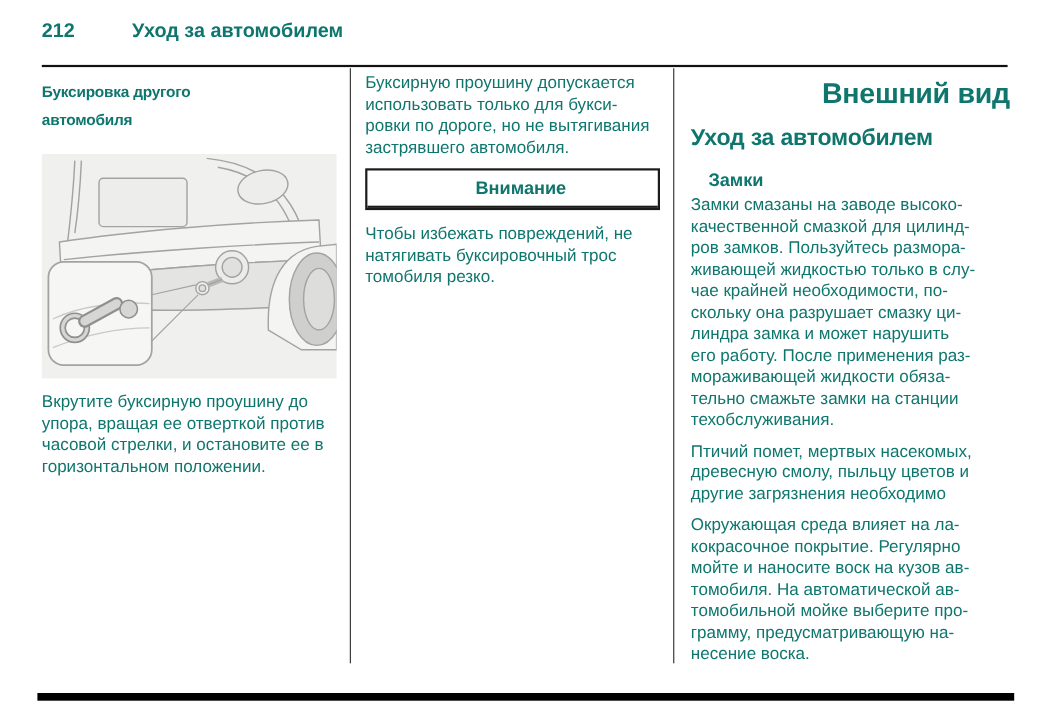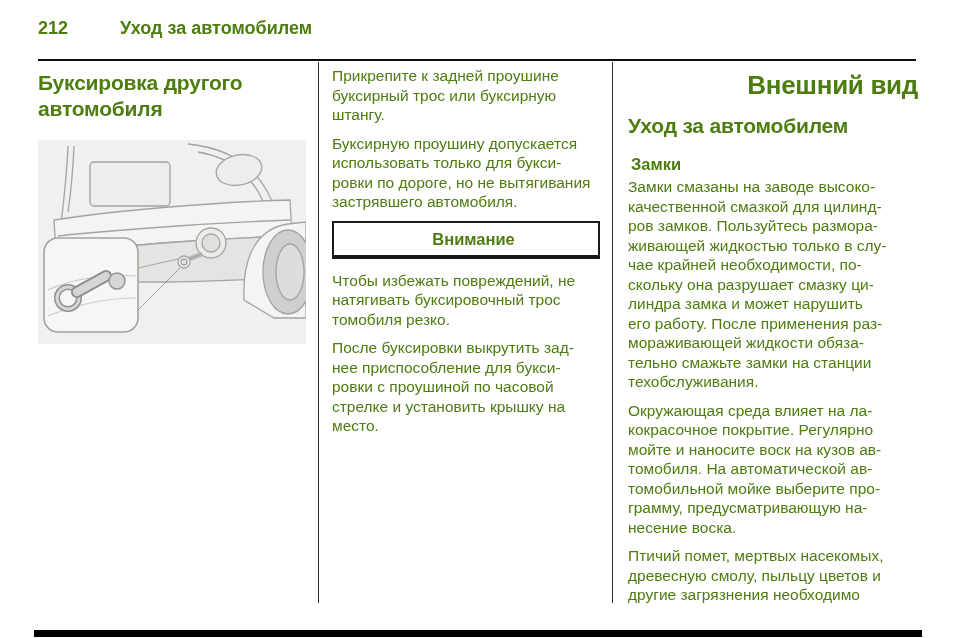--- a/index.html
+++ b/index.html
@@ -1,19 +1,19 @@
 <!DOCTYPE html>
 <html><head>
 <meta charset="utf-8">
 <style>
   * { margin:0; padding:0; box-sizing:border-box; }
   html,body { background:#ffffff; }
   .page {
     position:relative; width:954px; height:638px; background:#ffffff;
-    font-family:"Liberation Sans", sans-serif; color:#4d7c0f; overflow:hidden;
+    font-family:"Liberation Sans", sans-serif; color:#0f766e; overflow:hidden;
   }
   
   .page-header { position:absolute; left:38px; top:18px; display:flex; align-items:baseline; }
   .page-num { font-size:18px; font-weight:bold; }
   .page-sec { font-size:18px; font-weight:bold; margin-left:52px; }
   .header-rule { position:absolute; left:38px; top:59px; width:878px; height:2px; background:#111; }
   
   .vdiv { position:absolute; top:62px; width:1px; height:541px; background:#2a2a2a; }
   .vdiv-1 { left:318px; } .vdiv-2 { left:612px; }
   
@@ -25,41 +25,41 @@
   h2.sect { font-size:21px; line-height:26px; font-weight:bold; margin:0 0 4px 0; letter-spacing:-0.2px; }
   
   .figure { width:268px; height:204px; background:#f0f0ee; margin:18px 0 12px 0; }
   
   .warnbox { border:2px solid #1b1b1b; margin:4px 0 12px 0; }
   .warn-title { font-size:16.5px; font-weight:bold; text-align:center; padding:7px 4px 6px 19px; border-bottom:2px solid #1b1b1b; }
   .warn-body { font-size:15.5px; line-height:19.5px; white-space:pre; padding:10px 10px 12px 10px; }
   
   h1.big { font-size:26px; line-height:31px; font-weight:bold; margin:4px 0 12px 0; letter-spacing:-0.3px;text-align:right; }
   h2.mid { font-size:21px; line-height:26px; font-weight:bold; margin:0 0 15px 0; letter-spacing:-0.2px; }
-  h3.small { font-size:16.5px; line-height:20px; font-weight:bold; margin:0 0 3px 3px; }
+  h3.small { font-size:16.5px; line-height:20px; font-weight:bold; margin:0 0 3px 16px; }
   .sect-gap { margin-top:13px; }
   
   .footer-bar { position:absolute; left:34px; top:630px; width:888px; height:7px; background:#000; }
 </style>
 </head>
 <body>
 
 <div class="page">
 
   <div class="page-header">
     <span class="page-num">212</span>
     <span class="page-sec">Уход за автомобилем</span>
   </div>
   <div class="header-rule"></div>
 
   <div class="vdiv vdiv-1"></div>
   <div class="vdiv vdiv-2"></div>
 
   <section class="col col1">
-    <h2 class="sect body" style="font-size:21px;line-height:26px;font-weight:bold;">Буксировка другого
+    <h2 class="sect body" style="font-size:14px;line-height:26px;font-weight:bold;">Буксировка другого
 автомобиля</h2>
     <div class="figure">
       <svg width="268" height="204" viewBox="0 0 268 204">
 
         <g fill="none" stroke="#a3a3a1" stroke-width="1.3">
           <path d="M30,6 C29,30 26,60 22,92"></path>
           <path d="M36,6 C35,28 33,52 30,72"></path>
           <path d="M150,4 C192,8 224,28 238,72 C242,84 244,96 245,110"></path>
           <path d="M160,12 C196,18 218,38 230,74"></path>
           <rect x="52" y="22" width="80" height="44" rx="4" fill="#ededeb"></rect>
@@ -90,65 +90,61 @@
           <circle cx="30" cy="158" r="11" fill="none" stroke="#d6d6d4" stroke-width="3"></circle>
           <path d="M39,152 L68,136" stroke="#8f8f8d" stroke-width="12" stroke-linecap="round"></path>
           <path d="M39,152 L68,136" stroke="#d6d6d4" stroke-width="8" stroke-linecap="round"></path>
           <circle cx="79" cy="141" r="8" fill="#d6d6d4" stroke="#8f8f8d" stroke-width="1.4"></circle>
 
           <path d="M100,128 L140,119" stroke="#a3a3a1" stroke-width="1"></path>
           <path d="M100,170 L142,128" stroke="#a3a3a1" stroke-width="1"></path>
         </g>
       </svg>
     </div>
+    <p class="body">Вкрутите буксирную проушину до
+упора, вращая ее отверткой против
+часовой стрелки, и остановите ее в
+горизонтальном положении.</p>
   </section>
 
   <section class="col col2">
-    <p class="body">Прикрепите к задней проушине
-буксирный трос или буксирную
-штангу.</p>
     <p class="body">Буксирную проушину допускается
 использовать только для букси-
 ровки по дороге, но не вытягивания
 застрявшего автомобиля.</p>
     <div class="warnbox">
       <div class="warn-title">Внимание</div>
     </div>
     <p class="body">Чтобы избежать повреждений, не
 натягивать буксировочный трос
 томобиля резко.</p>
-    <p class="body">После буксировки выкрутить зад-
-нее приспособление для букси-
-ровки с проушиной по часовой
-стрелке и установить крышку на
-место.</p>
   </section>
 
   <section class="col col3">
     <h1 class="big">Внешний вид</h1>
     <h2 class="mid">Уход за автомобилем</h2>
     <h3 class="small">Замки</h3>
     <p class="body">Замки смазаны на заводе высоко-
 качественной смазкой для цилинд-
 ров замков. Пользуйтесь размора-
 живающей жидкостью только в слу-
 чае крайней необходимости, по-
 скольку она разрушает смазку ци-
 линдра замка и может нарушить
 его работу. После применения раз-
 мораживающей жидкости обяза-
 тельно смажьте замки на станции
 техобслуживания.</p>
+    <p class="body">Птичий помет, мертвых насекомых,
+древесную смолу, пыльцу цветов и
+другие загрязнения необходимо</p>
     <p class="body">Окружающая среда влияет на ла-
 кокрасочное покрытие. Регулярно
 мойте и наносите воск на кузов ав-
 томобиля. На автоматической ав-
 томобильной мойке выберите про-
 грамму, предусматривающую на-
 несение воска.</p>
-    <p class="body">Птичий помет, мертвых насекомых,
-древесную смолу, пыльцу цветов и
-другие загрязнения необходимо</p>
   </section>
 
   <div class="footer-bar"></div>
 
 </div>
 
 </body></html>

